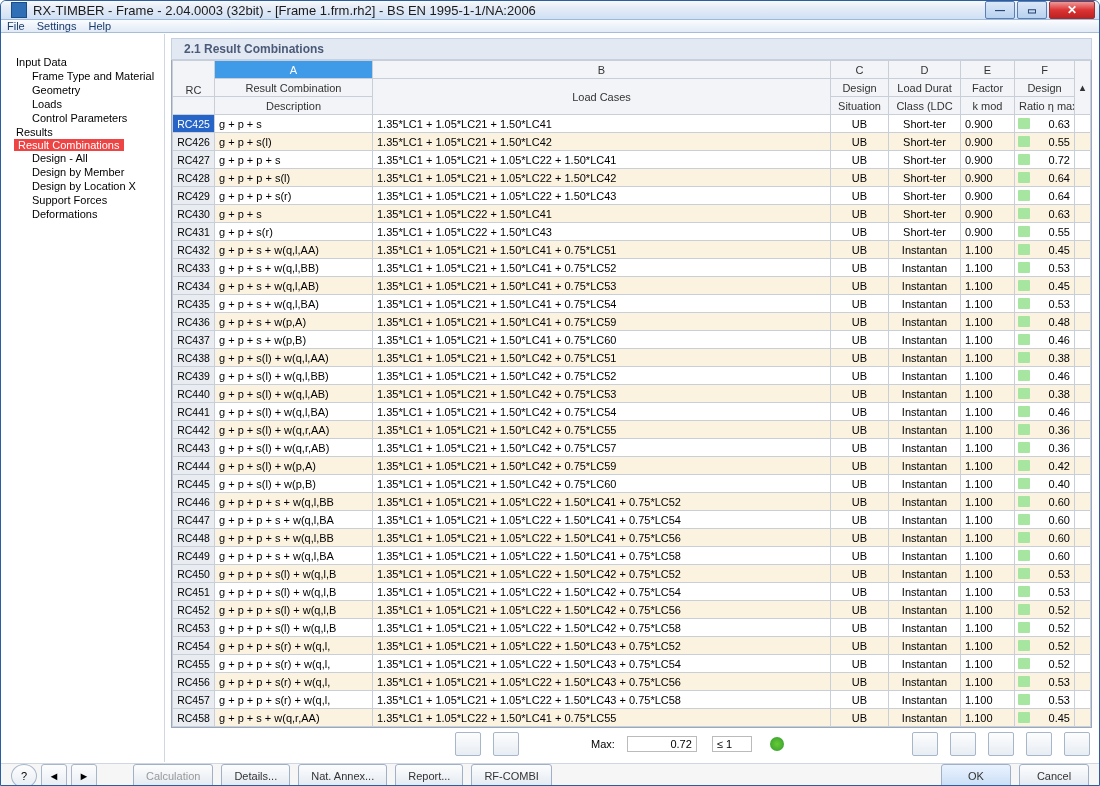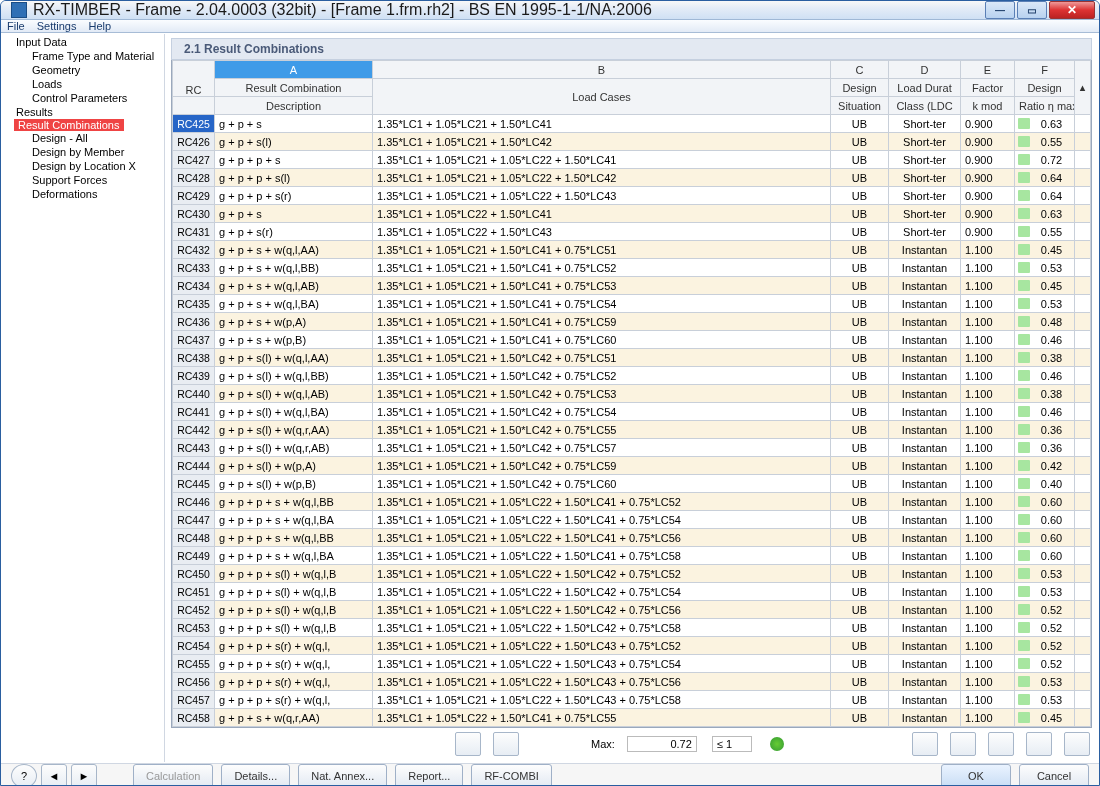--- a/index.html
+++ b/index.html
@@ -1,44 +1,44 @@
 <!DOCTYPE html>
 <html><head>
 <meta charset="utf-8">
 <style>
 * { box-sizing: border-box; font-family: "Segoe UI", Tahoma, sans-serif; font-size: 11px; }
 body { margin: 0; background: #fff; }
 .window { width: 1100px; height: 786px; border: 1px solid #2a5ea0; border-radius: 6px 6px 0 0; overflow: hidden; background: #f0f0f0; display: flex; flex-direction: column; }
 .titlebar { height: 28px; background: linear-gradient(#f8f8f8,#e4ecf7 40%,#cfe0f4); display: flex; align-items: center; padding: 0 4px; border-bottom: 1px solid #9fb8d6; }
 .titlebar .app-icon { width: 16px; height: 16px; margin: 0 6px; background: #2f6fb5; border: 1px solid #1a4c85; }
-.titlebar .title { flex: 1; color: #1a1a1a; font-size: 16px; }
+.titlebar .title { flex: 1; color: #1a1a1a; font-size: 13px; }
 .winbtns { display: flex; gap: 0; }
 .winbtn { width: 30px; height: 18px; border: 1px solid #5a7fb5; border-radius: 2px; margin-left: 2px; background: linear-gradient(#dbe8f8,#b8d2f0); display: flex; align-items: center; justify-content: center; font-weight: bold; font-size: 10px; color: #25456f; }
 .winbtn.close { width: 46px; background: linear-gradient(#e99,#d33 50%,#b22); color: #fff; border-color: #933; font-size: 12px; }
 .menubar { height: 22px; background: linear-gradient(#fafcff,#e2eaf6); border-bottom: 1px solid #a7bcd6; display: flex; align-items: flex-end; padding: 0 6px; gap: 12px; color: #1a3c6e; }
 .menubar span { cursor: default; }
 .content { flex: 1; display: flex; background: #fff; border: 1px solid #fff; }
-.tree { width: 190px; border-right: 1px solid #d0d7e2; padding: 1px 0; background: #fff; overflow: auto; }
+.tree { width: 190px; border-right: 1px solid #d0d7e2; padding: 21px 0; background: #fff; overflow: auto; }
 .tree-item { padding: 1px 4px 1px 14px; color: #000; white-space: nowrap; }
 .tree-sub { padding-left: 30px; }
 .tree-sel { background: #ef4444; color: #fff; display:inline-block; padding:0 4px; margin-left:12px; }
 .main { flex: 1; display: flex; flex-direction: column; padding: 4px 6px 6px 6px; }
 .main-title { background: #e3e9f2; color: #4a5a78; font-weight: bold; padding: 3px 12px; border: 1px solid #c5d0e0; font-size: 12px; }
 .grid-wrap { flex: 1; border: 1px solid #9aa8bc; border-top: none; overflow: auto; position: relative; background: #fff; }
 table { border-collapse: collapse; width: 100%; table-layout: fixed; }
 th, td { border: 1px solid #c8cfd9; padding: 0 4px; height: 18px; white-space: nowrap; overflow: hidden; text-overflow: clip; }
 th { background: #f2f4f7; font-weight: normal; color: #333; text-align: center; }
 th.colA { background: #3f9be8; color: #fff; }
 td.rc { background: #e9edf2; text-align: center; font-size: 10.5px; }
 td.rc.sel { background: #2665c7; color: #fff; }
 tr.alt td.v { background: #fbf3e0; }
 td.v { background: #fff; }
 td.num { text-align: left; }
 td.center { text-align: center; }
-td.ratio { text-align: center; position: relative; padding-left: 18px; }
+td.ratio { text-align: right; position: relative; padding-left: 18px; }
 td.ratio::before { content: ""; position: absolute; left: 3px; top: 3px; width: 12px; height: 11px; background: #a7e6a0; border-radius: 1px; }
 .c-rc{width:42px}.c-desc{width:158px}.c-lc{width:458px}.c-ds{width:58px}.c-ld{width:72px}.c-fk{width:54px}.c-dr{width:60px}.c-sc{width:16px}
 .toolbar-bottom { display: flex; align-items: center; gap: 12px; padding: 4px 2px 0 2px; }
 .swbtn { width: 26px; height: 24px; border: 1px solid #a7b6c9; border-radius: 2px; background: linear-gradient(#fdfdfd,#e7edf4); }
 .spacer { flex: 1; }
 .maxlbl { margin-left: 60px; }
 .maxval { display:inline-block; border:1px solid #bbb; width:70px; text-align:right; padding:1px 4px; background:#fff; }
 .maxcond { display:inline-block; border:1px solid #bbb; width:40px; text-align:left; padding:1px 4px; background:#fff; margin-left:3px; }
 .ok { display:inline-block; width:14px; height:14px; border-radius:50%; background: radial-gradient(#6c3,#393); margin-left:6px; vertical-align:middle; }
 .footer { height: 44px; border-top: 1px solid #d0d7e2; background: #f6f6f6; display: flex; align-items: center; padding: 0 10px; gap: 8px; }

